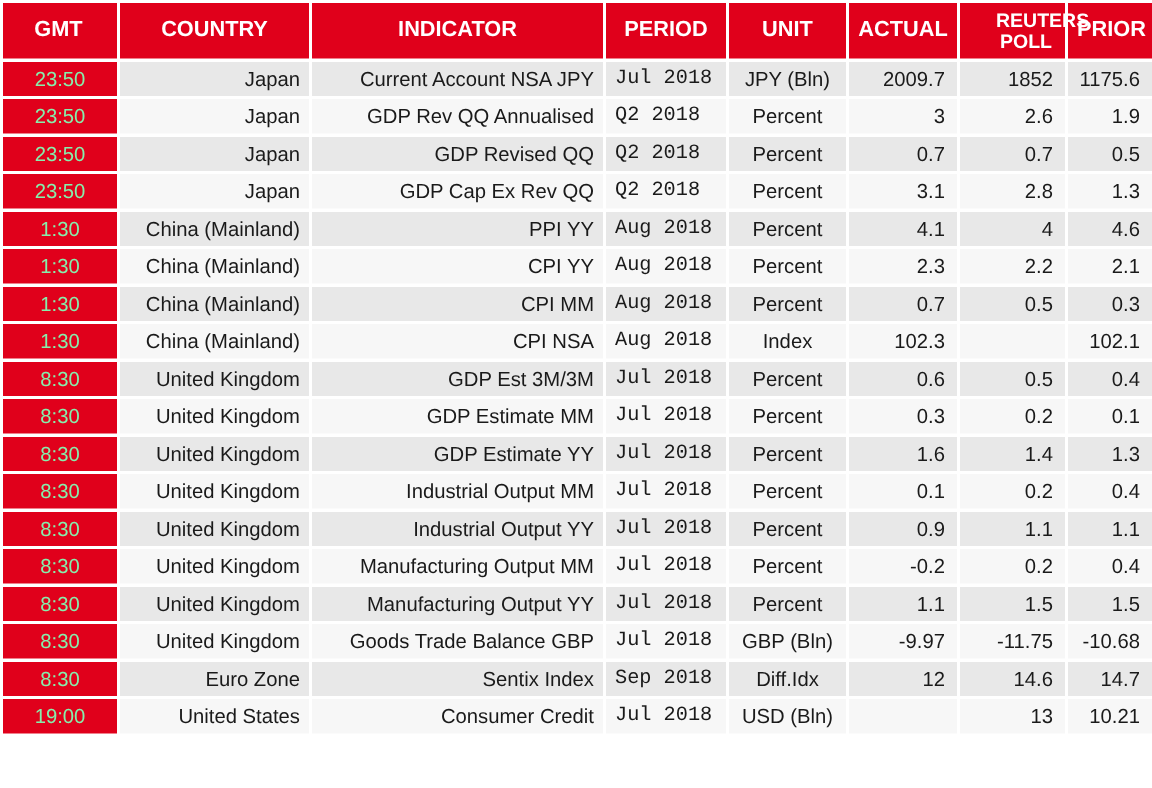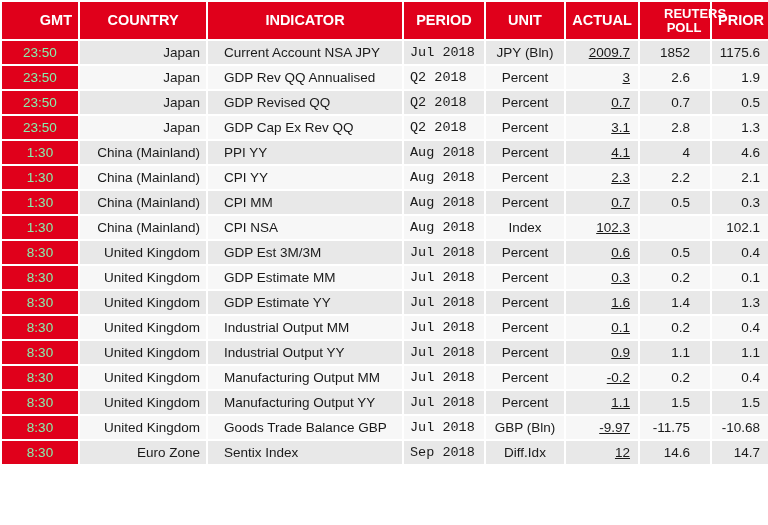--- a/index.html
+++ b/index.html
@@ -33,21 +33,21 @@
     font-weight: bold;
     font-size: 14.5px;
     border: 2px solid #ffffff;
     padding: 5px 6px;
     text-align: center;
     line-height: 1.05;
     vertical-align: middle;
     height: 32px;
     box-sizing: border-box;
   }
-  thead th.th-gmt { text-align: right; padding-left: 4px; }
+  thead th.th-gmt { text-align: center; padding-left: 4px; }
   thead th.th-poll { font-size: 13px; padding-left: 24px; }
 
   tbody td {
     border: 2px solid #ffffff;
     font-size: 13.5px;
     color: #1a1a1a;
     padding: 3px 6px;
     height: 25px;
     box-sizing: border-box;
     vertical-align: middle;
@@ -58,25 +58,25 @@
   tbody tr.even td { background: #f7f7f7; }
 
   td.cell-gmt {
     background: #e0001b !important;
     color: #86efac;
     font-weight: normal;
     text-align: center;
     font-size: 13.5px;
   }
   td.cell-country { text-align: right; }
-  td.cell-indicator { text-align: left; padding-left: 16px; }
+  td.cell-indicator { text-align: right; padding-left: 6px; }
   td.cell-period { text-align: left; font-family: Liberation Mono, monospace; }
   td.cell-unit { text-align: center; }
-  td.cell-actual { text-align: right; padding-right: 8px; text-decoration: underline; }
-  td.cell-poll { text-align: right; padding-right: 20px; }
+  td.cell-actual { text-align: right; padding-right: 8px; }
+  td.cell-poll { text-align: right; padding-right: 8px; }
   td.cell-prior { text-align: right; padding-right: 8px; }
 </style>
 </head>
 <body>
 
 <table class="econ-table">
   <colgroup>
     <col class="c-gmt">
       <col class="c-country">
       <col class="c-indicator">
@@ -262,14 +262,24 @@
       <tr class="odd">
         <td class="cell-gmt">8:30</td>
         <td class="cell-country">Euro Zone</td>
         <td class="cell-indicator">Sentix Index</td>
         <td class="cell-period">Sep 2018</td>
         <td class="cell-unit">Diff.Idx</td>
         <td class="cell-actual">12</td>
         <td class="cell-poll">14.6</td>
         <td class="cell-prior">14.7</td>
       </tr>
+      <tr class="even">
+        <td class="cell-gmt">19:00</td>
+        <td class="cell-country">United States</td>
+        <td class="cell-indicator">Consumer Credit</td>
+        <td class="cell-period">Jul 2018</td>
+        <td class="cell-unit">USD (Bln)</td>
+        <td class="cell-actual"></td>
+        <td class="cell-poll">13</td>
+        <td class="cell-prior">10.21</td>
+      </tr>
     </tbody>
 </table>
 
 </body></html>

